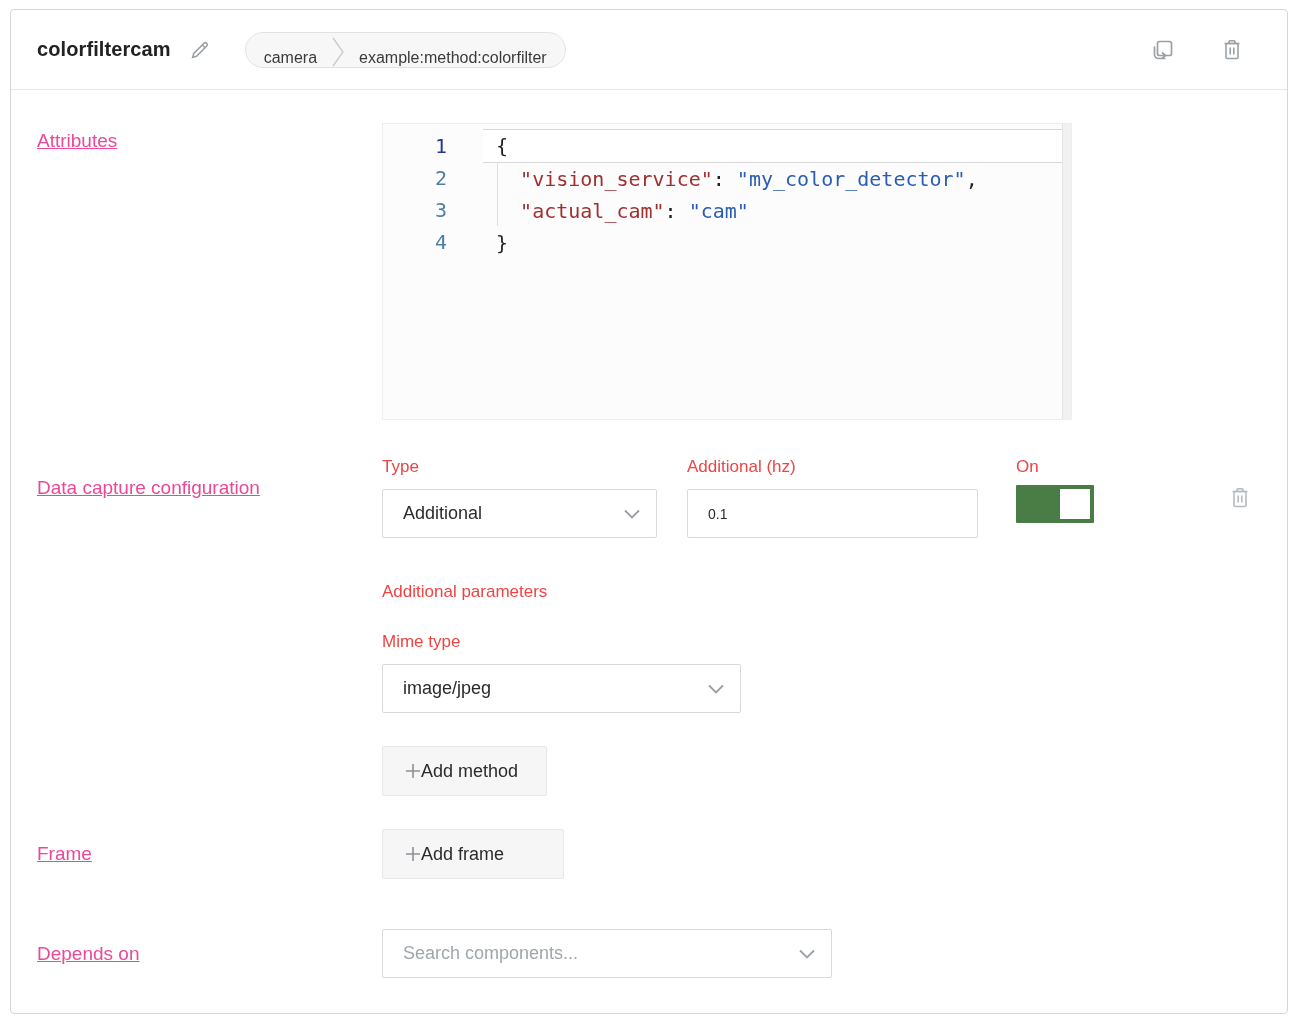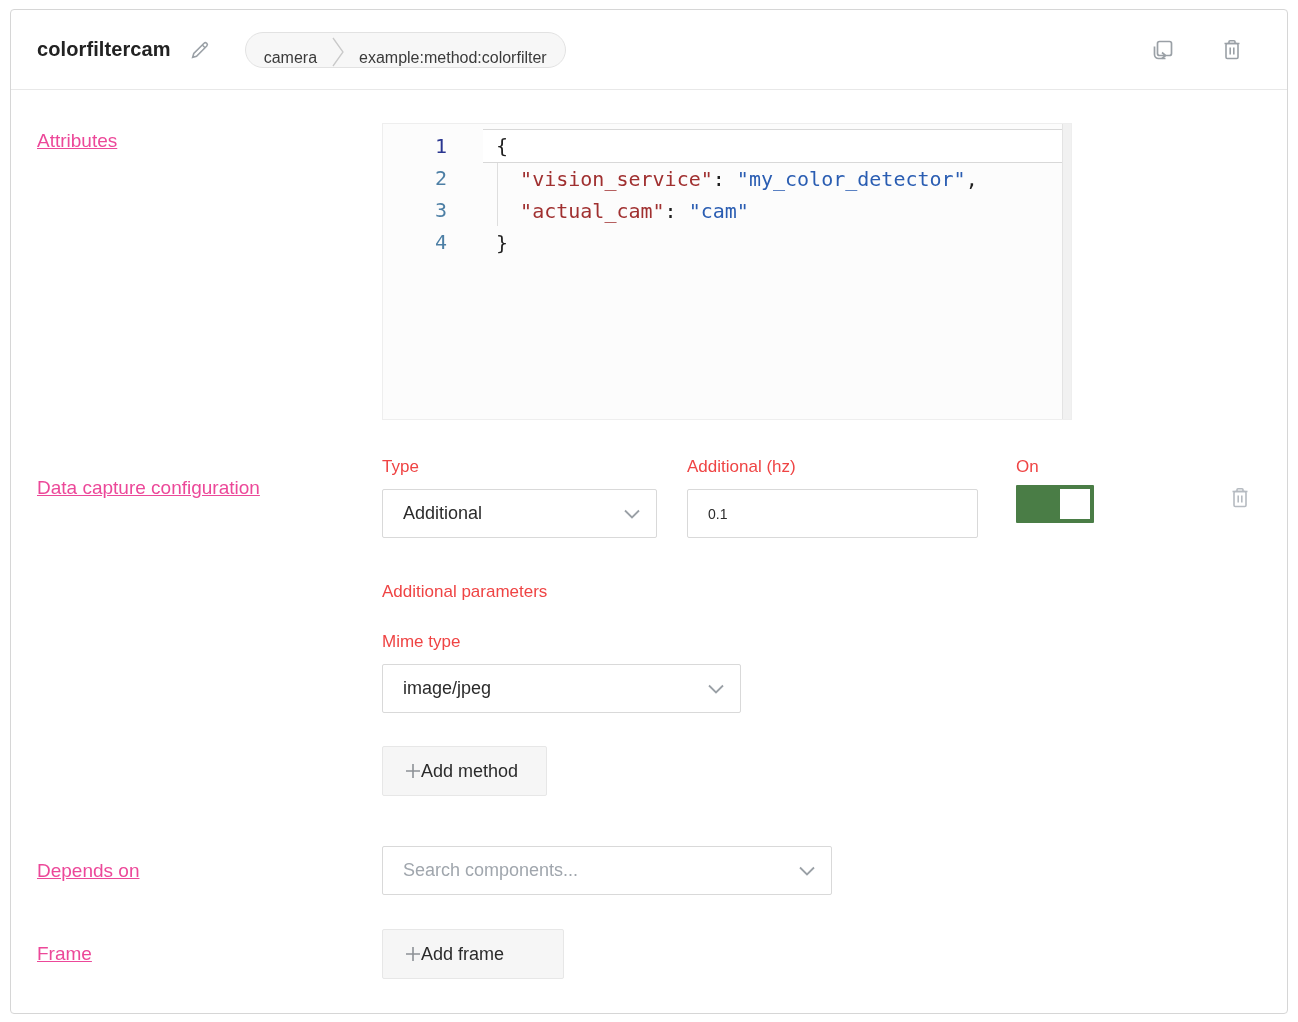--- a/index.html
+++ b/index.html
@@ -226,42 +226,42 @@
           <span>
             <svg width="16" height="16" viewBox="0 0 16 16" fill="none" stroke="#8d9196" stroke-width="1.6">
               <path d="M8 1v14M1 8h14"></path>
             </svg>
           </span>
           <span>Add method</span>
         </button>
       </div>
     </div>
 
+    <div class="row mt33">
+      <div class="row-label center-label">Frame</div>
+      <div class="row-fields">
+        <button class="ghost-btn" style="width:182px">
+          <span>
+            <svg width="16" height="16" viewBox="0 0 16 16" fill="none" stroke="#8d9196" stroke-width="1.6">
+              <path d="M8 1v14M1 8h14"></path>
+            </svg>
+          </span>
+          <span>Add frame</span>
+        </button>
+      </div>
+    </div>
+
     <div class="row mt50">
       <div class="row-label center-label">Depends on</div>
       <div class="row-fields">
         <div class="select" style="width:450px">
           <span class="placeholder">Search components...</span>
           <span>
             <svg width="16" height="10" viewBox="0 0 16 10" fill="none" stroke="#9aa0a6" stroke-width="1.8">
               <path d="M1 1.5 L8 8.5 L15 1.5"></path>
             </svg>
           </span>
         </div>
       </div>
     </div>
 
-    <div class="row mt33">
-      <div class="row-label center-label">Frame</div>
-      <div class="row-fields">
-        <button class="ghost-btn" style="width:182px">
-          <span>
-            <svg width="16" height="16" viewBox="0 0 16 16" fill="none" stroke="#8d9196" stroke-width="1.6">
-              <path d="M8 1v14M1 8h14"></path>
-            </svg>
-          </span>
-          <span>Add frame</span>
-        </button>
-      </div>
-    </div>
-
   </div>
 </div>
 
 </body></html>

